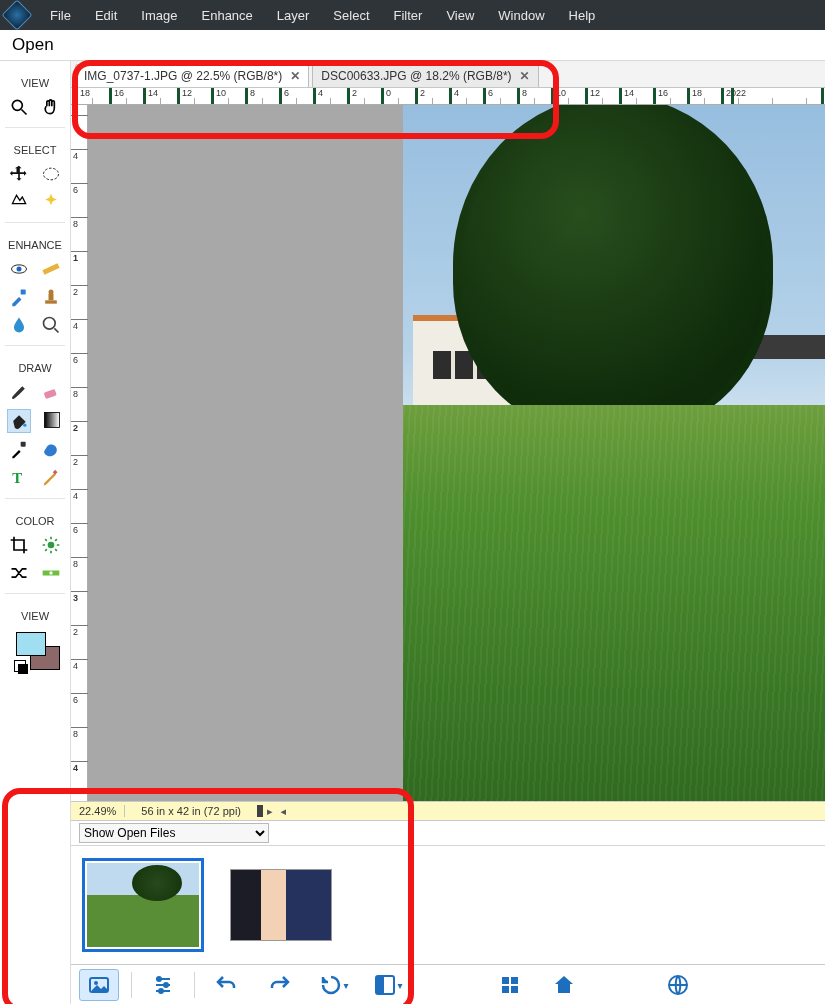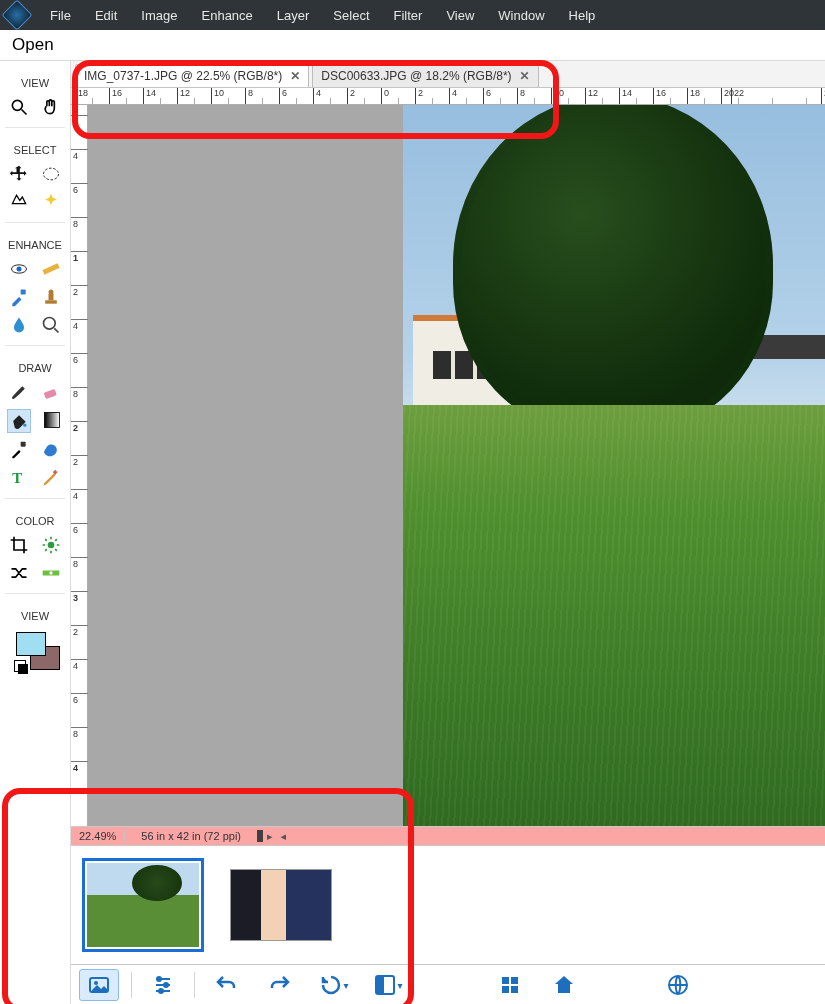--- a/index.html
+++ b/index.html
@@ -23,42 +23,42 @@
   .cw-back{position:absolute;left:16px;top:16px;width:28px;height:22px;background:#8c6868;border:1px solid #000}
   .cw-mini{position:absolute;left:0;top:30px;width:10px;height:10px;background:#fff;border:1px solid #000}
   .cw-mini::after{content:"";position:absolute;left:3px;top:3px;width:10px;height:10px;background:#000}
   
   .workarea{flex:1;display:flex;flex-direction:column;position:relative}
   .tabs{height:26px;display:flex;align-items:flex-end;padding-left:4px;background:#f3f3f3;border-bottom:1px solid #c6c6c6}
   .tab{height:22px;display:flex;align-items:center;padding:0 8px;font-size:12px;border:1px solid #bdbdbd;border-bottom:none;background:#eaeaea;margin-right:3px;border-radius:3px 3px 0 0;color:#333}
   .tab.active{background:#fff}
   .tab .x{margin-left:8px;color:#666;font-weight:bold;cursor:default}
   .ruler-h{height:16px;background:#fff;border-bottom:1px solid #adadad;position:relative;font-size:9px;color:#333;overflow:hidden}
-  .ruler-h .tick{position:absolute;top:0;height:16px;border-left:1px solid #14532d;padding-left:2px}
+  .ruler-h .tick{position:absolute;top:0;height:16px;border-left:3px solid #14532d;padding-left:2px}
   .ruler-h .tinytick{position:absolute;top:10px;height:6px;border-left:1px solid #aaa}
   .canvaszone{flex:1;display:flex;overflow:hidden}
   .ruler-v{width:16px;background:#fff;border-right:1px solid #adadad;position:relative;font-size:9px;color:#333}
   .ruler-v .tick{position:absolute;left:0;width:16px;border-top:1px solid #777;padding:1px 0 0 2px}
   .scrollarea{flex:1;position:relative;overflow:hidden;background:#a8a8a8}
   .canvas{position:absolute;left:0;top:0;bottom:0;width:315px;background:#a8a8a8;border-right:1px solid #7a7a7a;}
   .photo{position:absolute;left:315px;top:0;right:0;bottom:0;overflow:hidden}
   .sky{position:absolute;inset:0;background:linear-gradient(#97bedf 0%,#b5d2e9 35%,#cfe1ef 45%)}
   .tree{position:absolute;top:-10px;left:50px;width:320px;height:340px;border-radius:50% 50% 45% 45%;background:radial-gradient(circle at 40% 35%,#284e1d,#0e2a0a 70%);box-shadow:0 0 0 8px rgba(20,50,15,.25) inset}
   .trunk{position:absolute;left:175px;top:250px;width:30px;height:120px;background:linear-gradient(#2b2115,#1b140d)}
   .house{position:absolute;left:10px;top:210px;width:220px;height:100px;background:#f0ede4;border-top:6px solid #d07a3a}
   .house::before{content:"";position:absolute;left:20px;top:30px;width:180px;height:28px;background:repeating-linear-gradient(90deg,#2d2d2d 0 18px,#e8e5da 18px 22px)}
   .roofline{position:absolute;left:280px;top:230px;width:200px;height:24px;background:#3a3a3a}
   .grass{position:absolute;left:0;right:0;top:300px;bottom:0;background:linear-gradient(#6e9e3d 0%,#4f8f2e 25%,#3f7d27 60%,#2f6a20 100%)}
   .grass::after{content:"";position:absolute;inset:0;background:repeating-linear-gradient(93deg,rgba(255,255,255,.05) 0 2px,transparent 2px 6px)}
   
   .hl{position:absolute;border:6px solid #f11717;border-radius:18px;pointer-events:none}
   .hl1{left:72px;top:60px;width:475px;height:67px}
   .hl2{left:2px;top:788px;width:400px;height:212px}
   
-  .statusbar{height:18px;display:flex;align-items:center;background:#fca5a5;border-top:1px solid #c9c9c9;border-bottom:1px solid #c9c9c9;font-size:11px;color:#333}
+  .statusbar{height:18px;display:flex;align-items:center;background:#fef9c3;border-top:1px solid #c9c9c9;border-bottom:1px solid #c9c9c9;font-size:11px;color:#333}
   .statusbar .zoom{padding:0 8px;border-right:1px solid #c3c3c3}
   .statusbar .dims{padding:0 16px;border-right:6px solid #404040}
   .statusbar .arrows{padding:0 4px;color:#555}
   .binctrl{height:24px;display:flex;align-items:center;border-bottom:1px solid #d5d5d5}
   .binctrl select{margin-left:8px;font-size:12px;height:20px;width:190px;background:#f7f7f7;border:1px solid #b9b9b9}
   .bin{height:118px;display:flex;align-items:center;gap:26px;padding-left:16px;background:#fff}
   .thumb{width:112px;height:84px;display:flex;align-items:center;justify-content:center}
   .thumb.sel{outline:3px solid #1a6fd6;outline-offset:2px}
   .t1{width:112px;height:84px;background:linear-gradient(#bfd9ef 0 38%,#598e37 38% 100%);position:relative}
   .t1::after{content:"";position:absolute;left:45px;top:2px;width:50px;height:36px;background:radial-gradient(circle,#27491b,#133109);border-radius:50%}
@@ -367,20 +367,25 @@
       </div>
     </div>
 
     <div class="statusbar">
       <div class="zoom">22.49%</div>
       <div class="dims">56 in x 42 in (72 ppi)</div>
       <div class="arrows">▸</div>
       <div class="arrows">◂</div>
     </div>
 
+    <div class="binctrl">
+      <select>
+        <option>Show Open Files</option>
+      </select>
+    </div>
 
     <div class="bin">
       <div class="thumb sel">
           <div class="t1"></div>
         </div>
       <div class="thumb">
           <div class="t2"></div>
         </div>
     </div>
 

